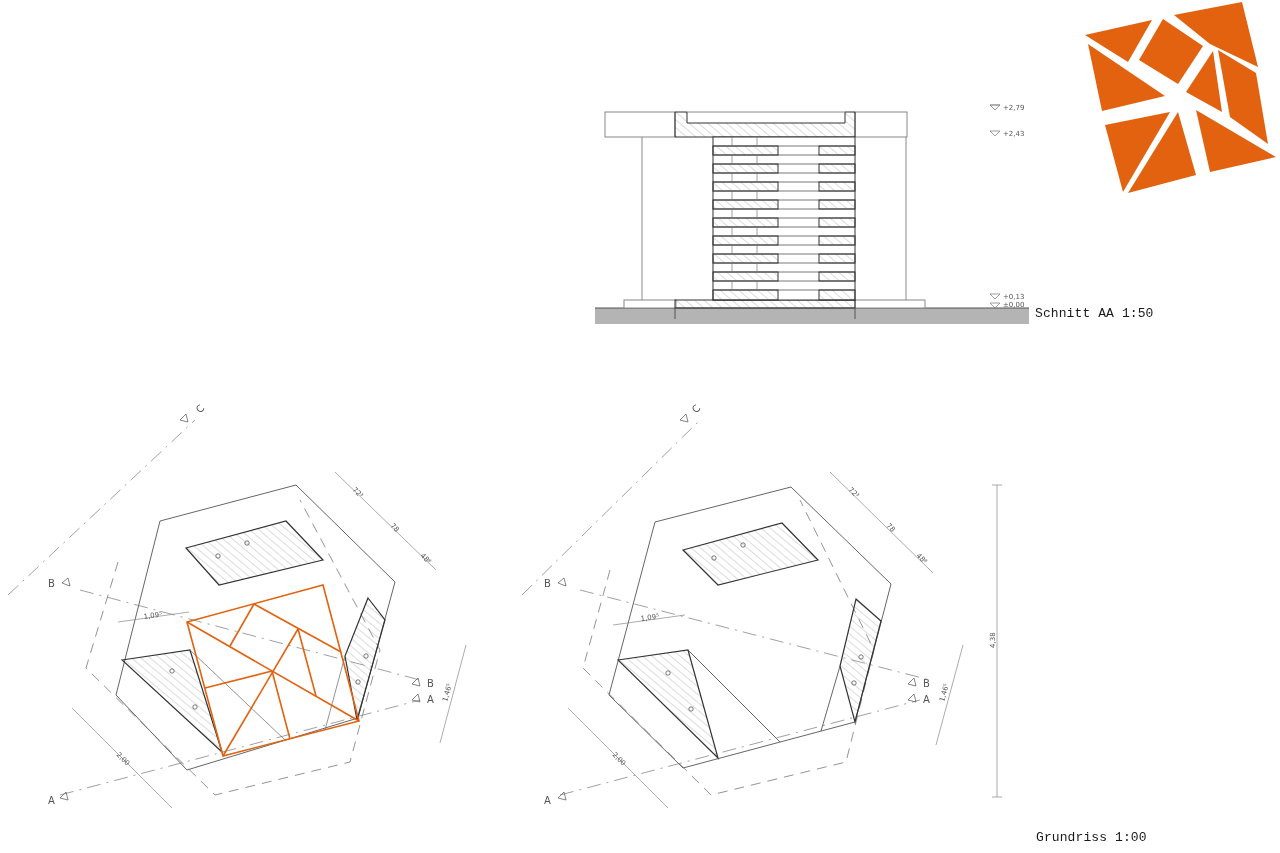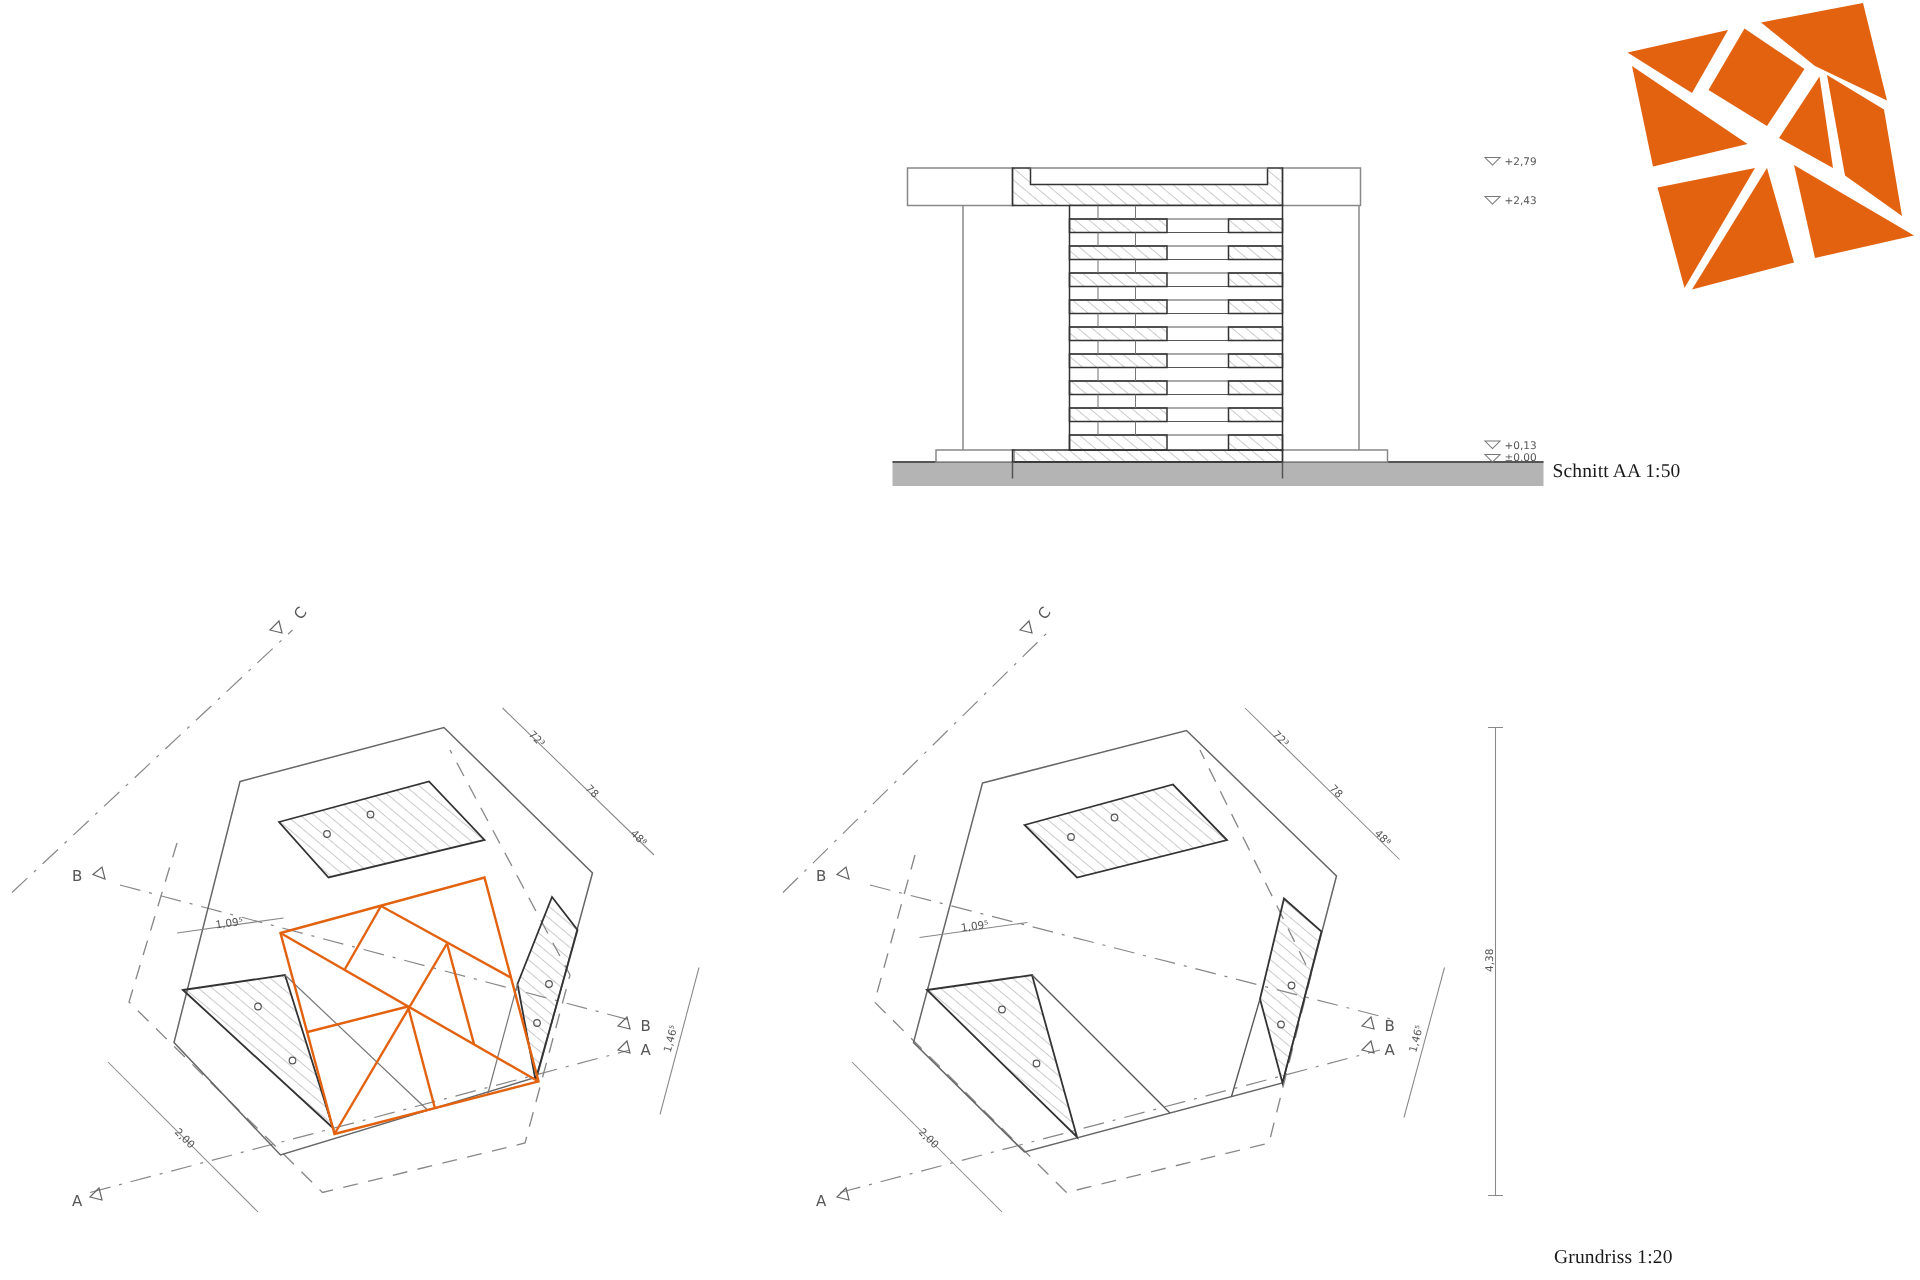--- a/index.html
+++ b/index.html
@@ -1,18 +1,18 @@
 <!DOCTYPE html>
 <html><head>
 <meta charset="utf-8">
 <style>
   html, body { margin:0; padding:0; background:#ffffff; }
   body { width:1280px; height:853px; position:relative; overflow:hidden; font-family:"DejaVu Sans", sans-serif; }
   svg.canvas { position:absolute; left:0; top:0; }
-  .title { position:absolute; font-family:Liberation Serif, serif; font-size:13px; color:#1a1a1a; font-weight:500; letter-spacing:0.1px; }
+  .title { position:absolute; font-family:Liberation Mono, monospace; font-size:13px; color:#1a1a1a; font-weight:500; letter-spacing:0.1px; }
   .lbl { font-family:"DejaVu Sans", sans-serif; fill:#555; }
   .sm { font-size:7px; fill:#555; }
 </style>
 </head>
 <body>
 
 <svg class="canvas" width="1280" height="853" viewBox="0 0 1280 853" xmlns="http://www.w3.org/2000/svg">
   <defs>
     <pattern id="hatch" patternUnits="userSpaceOnUse" width="6" height="6" patternTransform="rotate(-50)">
       <line x1="0" y1="0" x2="0" y2="6" stroke="#9a9a9a" stroke-width="0.7"></line>
@@ -243,13 +243,13 @@
     <text class="sm" x="886" y="526" transform="rotate(45 886 526)">78</text>
     <text class="sm" x="916" y="556" transform="rotate(45 916 556)">48⁸</text>
     <text class="sm" x="641" y="621" transform="rotate(-8 641 621)">1,09⁵</text>
     <text class="sm" x="612" y="755" transform="rotate(45 612 755)">2,00</text>
     <text class="sm" x="944" y="702" transform="rotate(-75 944 702)">1,46⁵</text>
     <text class="sm" x="995" y="648" transform="rotate(-90 995 648)">4,38</text>
   </g>
 </svg>
 
 <div class="title" style="left:1035px; top:306px;">Schnitt AA 1:50</div>
-<div class="title" style="left:1036px; top:830px;">Grundriss 1:20</div>
+<div class="title" style="left:1036px; top:830px;">Grundriss 1:00</div>
 
 </body></html>

